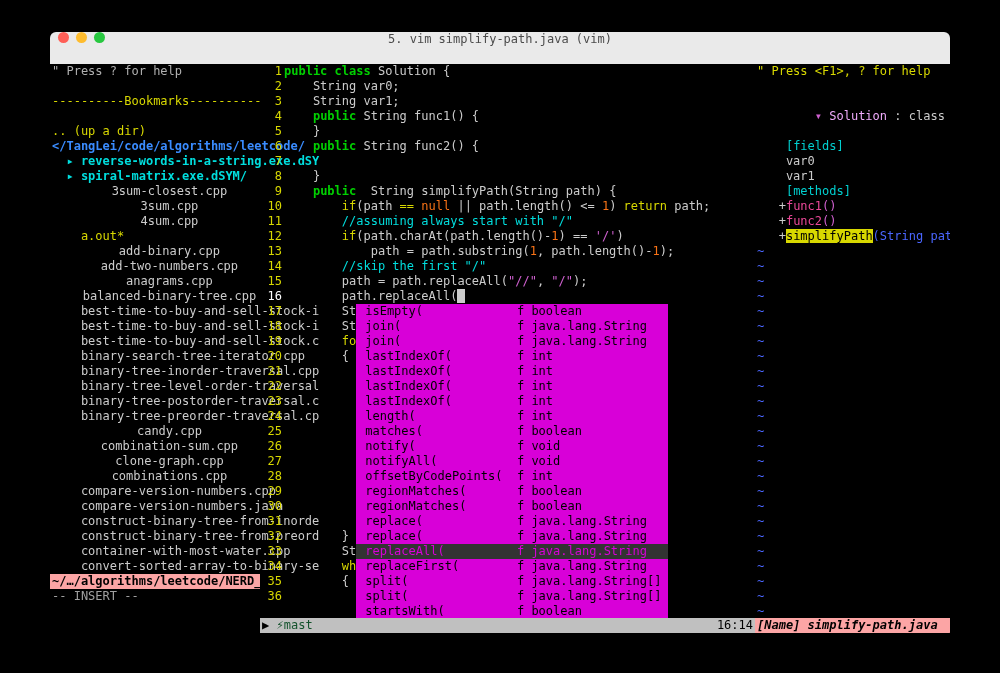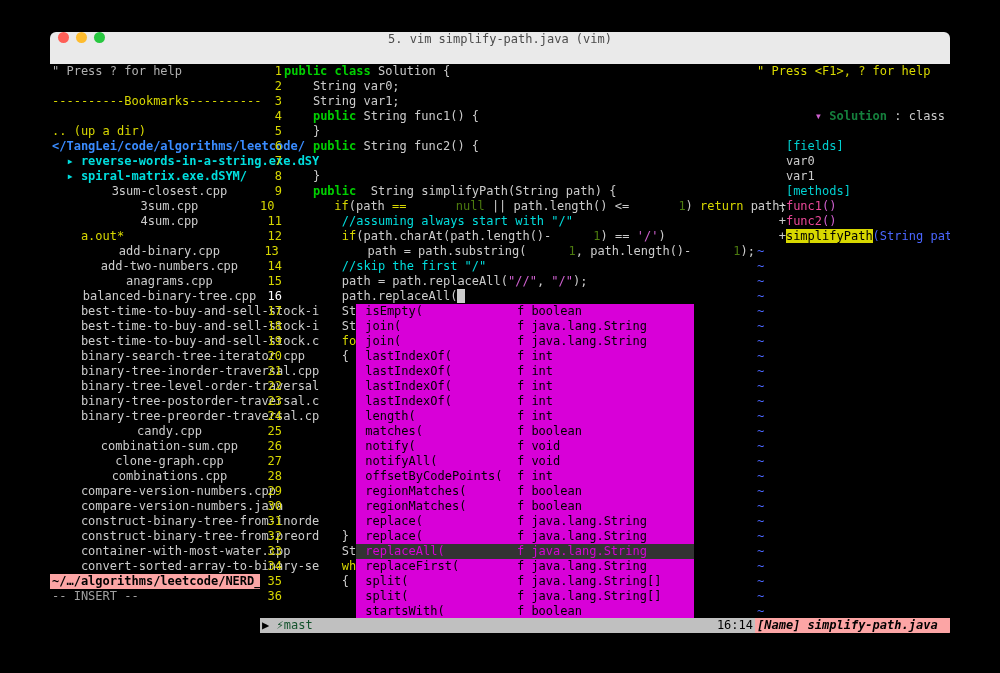--- a/index.html
+++ b/index.html
@@ -24,30 +24,30 @@
   .file  { color:#ccc;text-align:center; }
   .help2 { color:#d8d800; }
   .statusbar { background:#fca5a5; color:#000; font-weight:bold; white-space:pre; padding:0 2px; height:15px; line-height:15px; display:flex; }
   .insert { color:#a0a0a0; padding:0 2px; white-space:pre; }
   .gutter { display:flex; }
   .ln { width:24px; text-align:right; color:#d8d800; padding-right:2px; }
   .ln.cur { color:#fff; }
   .code { white-space:pre; color:#ccc; }
   .kw   { color:#00d000; font-weight:bold; }
   .op   { color:#d8d800; }
-  .num  { color:#4d7c0f;margin-left:42px; }
+  .num  { color:#f97316; }
   .str  { color:#d060d0; }
   .cmt  { color:#00dede; }
   .id   { color:#ccc; }
   .ret  { color:#d8d800; }
   .cursor { background:#ccc; color:#000; }
   .popup { position:absolute; background:#d800d8; color:#000; font-family:inherit; padding:0; }
   .popup .prow { white-space:pre; padding:0 2px; color:#000; }
   .popup .sel { background:#333; color:#d800d8; }
-  .tag-class { color:#15803d;font-weight:bold; }
+  .tag-class { color:#f0abfc; }
   .tag-section { color:#00d0d0; }
   .tag-method { color:#ec4899; }
   .tag-paren  { color:#d060d0; }
   .tag-hl     { background:#d8d800; color:#000; }
   .tag-arg    { color:#4a66ff; }
   .tri { color:#d060d0; }
   .tilde { color:#4a66ff; }
   .midstatus { display:flex; background:#c0c0c0; color:#000; height:15px; line-height:15px; padding:0 2px; white-space:pre; }
   .midstatus .spacer { flex:1; }
   .branch { color:#14532d; }
@@ -250,21 +250,21 @@
           </div>
           <div class="gutter">
             <div class="ln">35</div>
             <div class="code"><span class="id">        {</span></div>
           </div>
           <div class="gutter">
             <div class="ln">36</div>
             <div class="code"></div>
           </div>
         </div>
-      <div class="popup" id="popup" style="left:96px; top:240px; width:338px;">
+      <div class="popup" id="popup" style="left:96px; top:240px; width:312px;">
           <div class="prow"> isEmpty(             f boolean</div>
           <div class="prow"> join(                f java.lang.String</div>
           <div class="prow"> join(                f java.lang.String</div>
           <div class="prow"> lastIndexOf(         f int</div>
           <div class="prow"> lastIndexOf(         f int</div>
           <div class="prow"> lastIndexOf(         f int</div>
           <div class="prow"> lastIndexOf(         f int</div>
           <div class="prow"> length(              f int</div>
           <div class="prow"> matches(             f boolean</div>
           <div class="prow"> notify(              f void</div>

